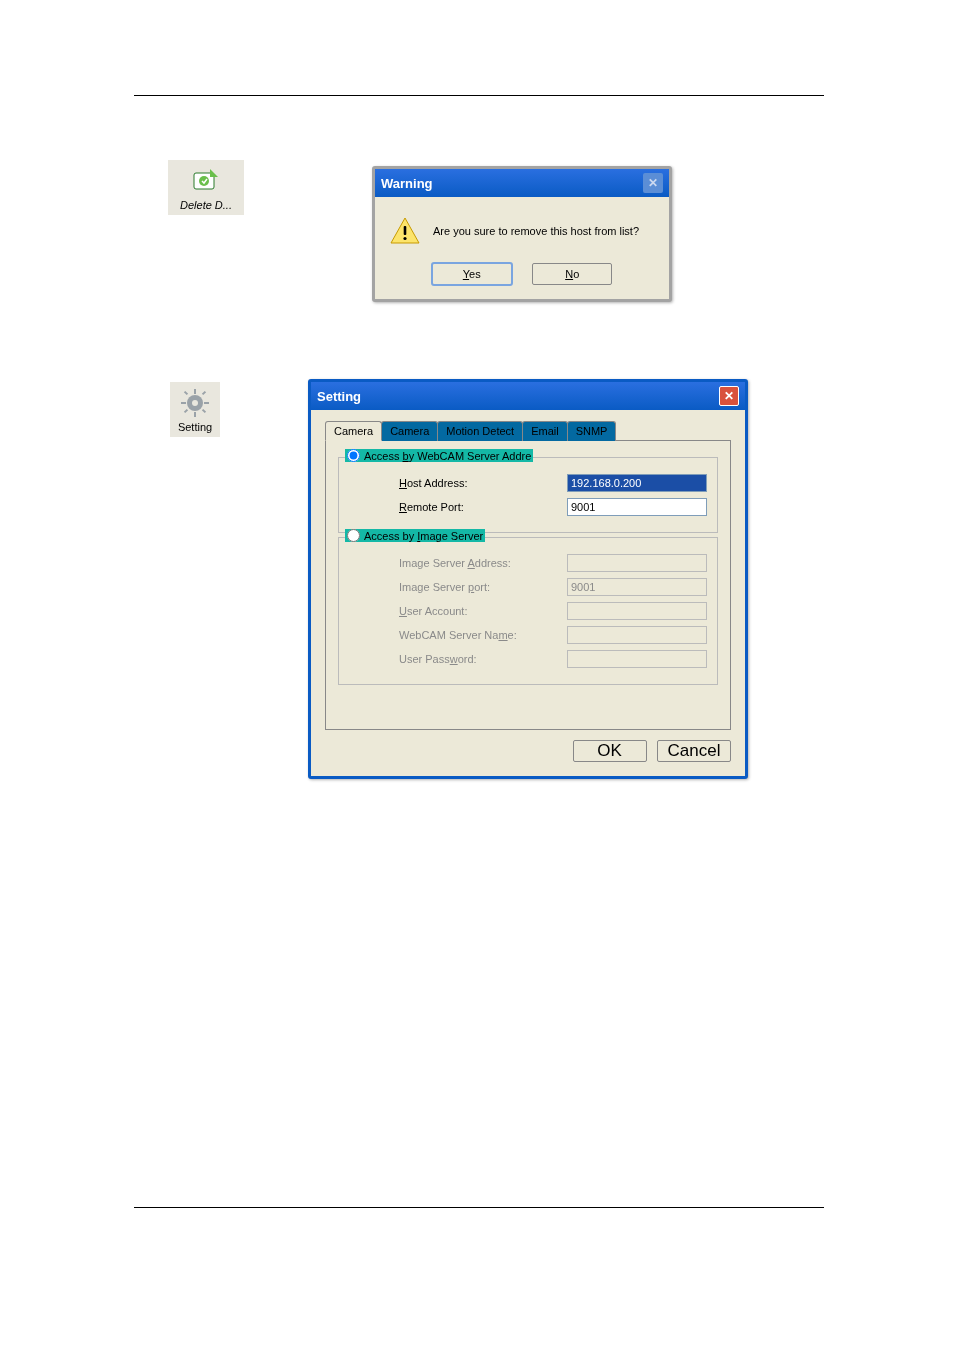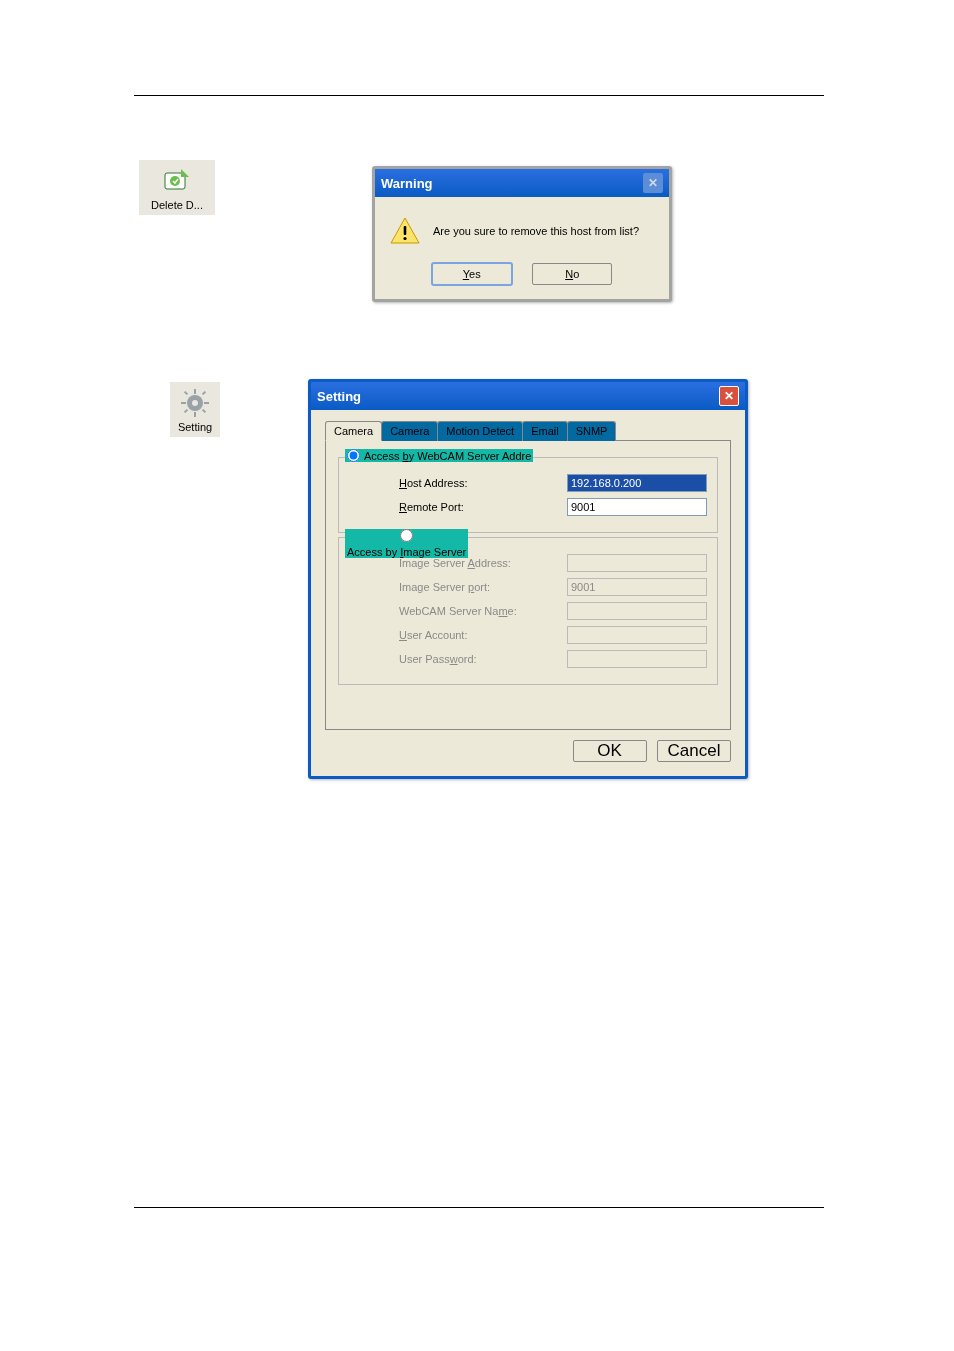--- a/index.html
+++ b/index.html
@@ -34,38 +34,38 @@
     .set-body { padding: 10px 14px 14px 14px; }
     .tabs { display:flex; border-bottom: none; font-size:11px; }
     .tab { padding: 3px 8px; border:1px solid #888; border-bottom:none; background:#ece9d8; position:relative; top:1px; margin-right:-1px; border-radius: 3px 3px 0 0;}
     .tab.active { background:#ece9d8; z-index:2; border-bottom:1px solid #ece9d8;}
     .tab.inactive{ background:#0369a1; color:#000;}
     .tabpanel { border:1px solid #888; padding: 16px 12px 40px 12px; background:#ece9d8; }
 
     .groupbox { border:1px solid #bbb; padding: 10px 10px 10px 26px; margin-bottom: 4px; position:relative;}
     .group-radio { position:absolute; left:6px; top:-9px; background:#14b8a6; padding:0 2px; display:flex; align-items:center; gap:4px; font-size:11px;}
     .group-radio input{margin:0;}
-    .group-radio.disabled { color:#8a8a8a;flex-direction:column; }
+    .group-radio.disabled { color:#8a8a8a; }
     .row { display:flex; align-items:center; margin: 6px 0; }
     .row label { width: 170px; font-size:11px;margin-left:34px; }
     .row label.disabled { color:#8a8a8a; }
     .row input[type="text"] { width: 140px; height:18px; font-size:11px; padding:1px 3px; border:1px solid #7f9db9;}
     .row input[disabled]{ background:#ece9d8; color:#8a8a8a; border:1px solid #bbb;}
     .row input.sel { background:#1b4ea6; color:#fff; }
     .dialog-buttons { text-align:right; padding-top:10px;}
     .dialog-buttons button { width:74px; height:22px; font-size:17px; margin-left:6px; background:#ece9d8; border:1px solid #888; border-radius:2px;}
 
   </style>
 </head>
 <body>
 
 <div class="hr-top"></div>
 <div class="hr-bottom"></div>
 
-<div class="desktop-icon" style="top:160px; left:132px;">
+<div class="desktop-icon" style="top:160px; left:161px;font-style:italic;">
   <div class="di-inner" style="padding:0 12px;">
     <div class="di-img">
       <svg viewBox="0 0 32 32">
           <rect x="4" y="8" width="20" height="16" rx="2" fill="#fff" stroke="#2a7a2a"></rect>
           <path d="M20 4 L28 12 L20 12 Z" fill="#6abf4b"></path>
           <circle cx="14" cy="16" r="5" fill="#6abf4b"></circle>
           <path d="M12 16 L14 18 L17 14" stroke="#fff" stroke-width="1.5" fill="none"></path>
         </svg>
     </div>
     <div class="di-label">Delete D...</div>
@@ -152,25 +152,25 @@
         </div>
         <div class="row">
           <label class="disabled"><span>Image Server </span><span class="ul">A</span><span>ddress:</span></label>
           <input type="text" disabled="" value="" style="">
         </div>
         <div class="row">
           <label class="disabled"><span>Image Server </span><span class="ul">p</span><span>ort:</span></label>
           <input type="text" disabled="" value="9001" style="">
         </div>
         <div class="row">
-          <label class="disabled"><span>WebCAM Server Na</span><span class="ul">m</span><span>e:</span></label>
+          <label class="disabled"><span class="ul">U</span><span>ser Account:</span></label>
           <input type="text" disabled="" value="" style="">
         </div>
         <div class="row">
-          <label class="disabled"><span class="ul">U</span><span>ser Account:</span></label>
+          <label class="disabled"><span>WebCAM Server Na</span><span class="ul">m</span><span>e:</span></label>
           <input type="text" disabled="" value="" style="">
         </div>
         <div class="row">
           <label class="disabled"><span>User Pass</span><span class="ul">w</span><span>ord:</span></label>
           <input type="text" disabled="" value="" style="">
         </div>
       </div>
 
     </div>
     <div class="dialog-buttons">

